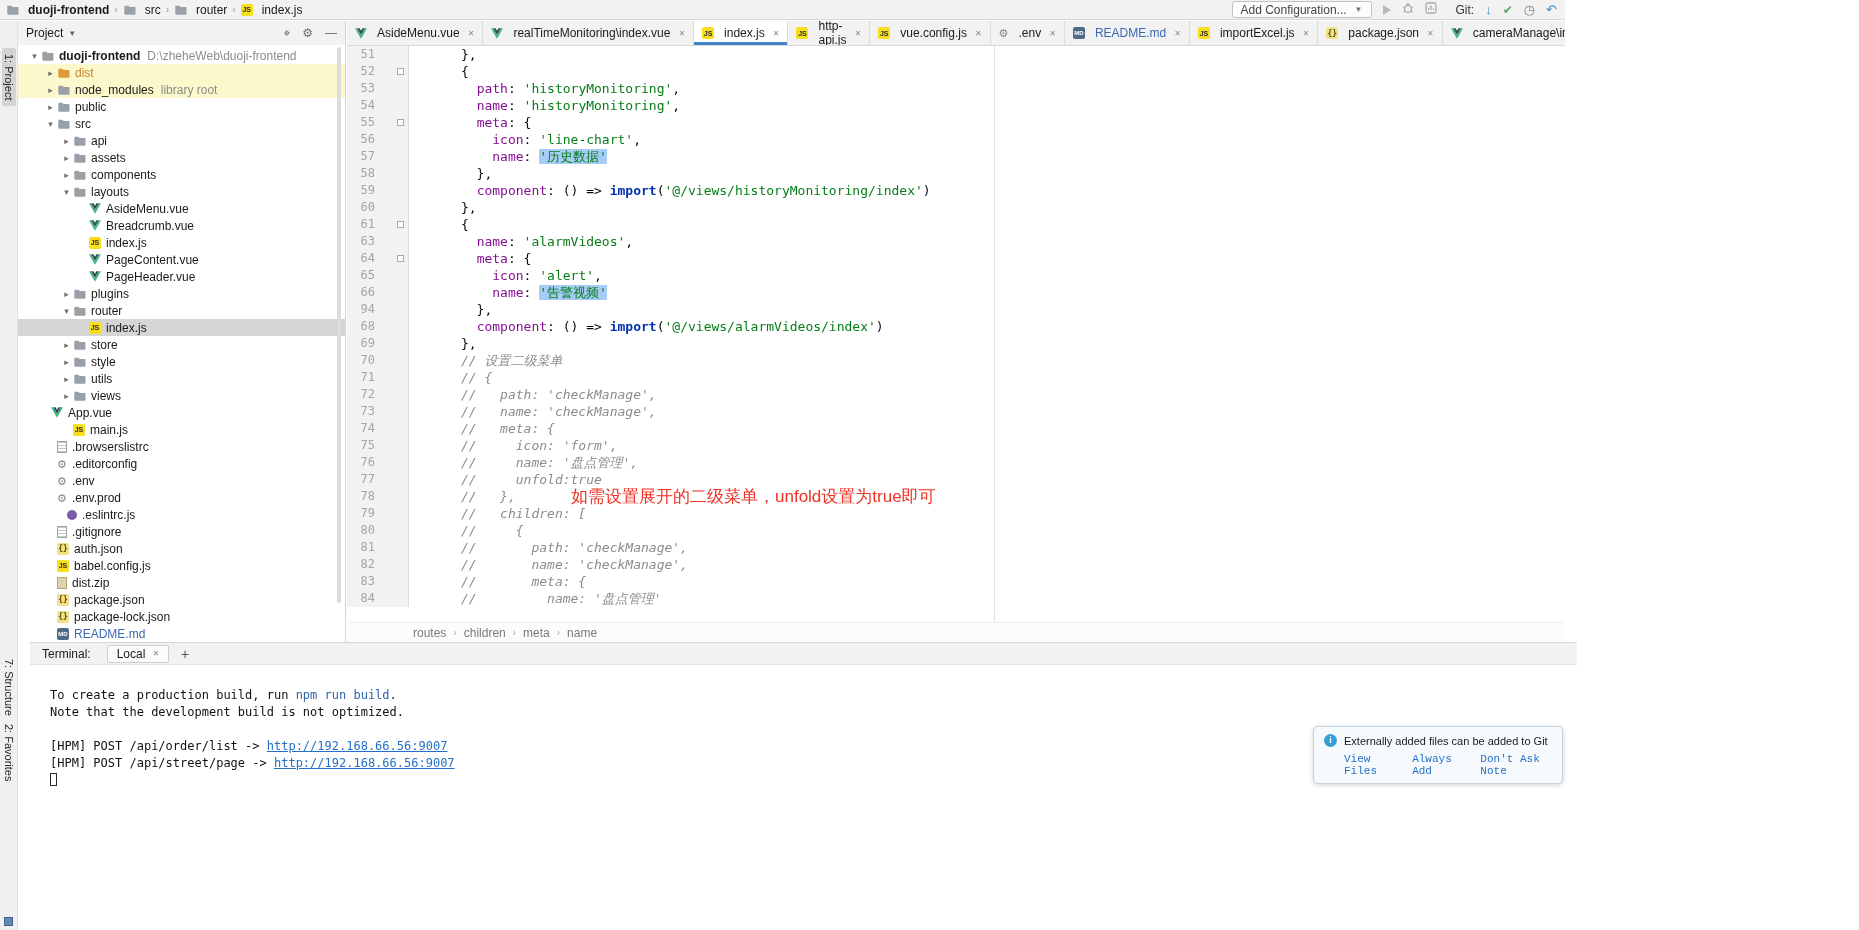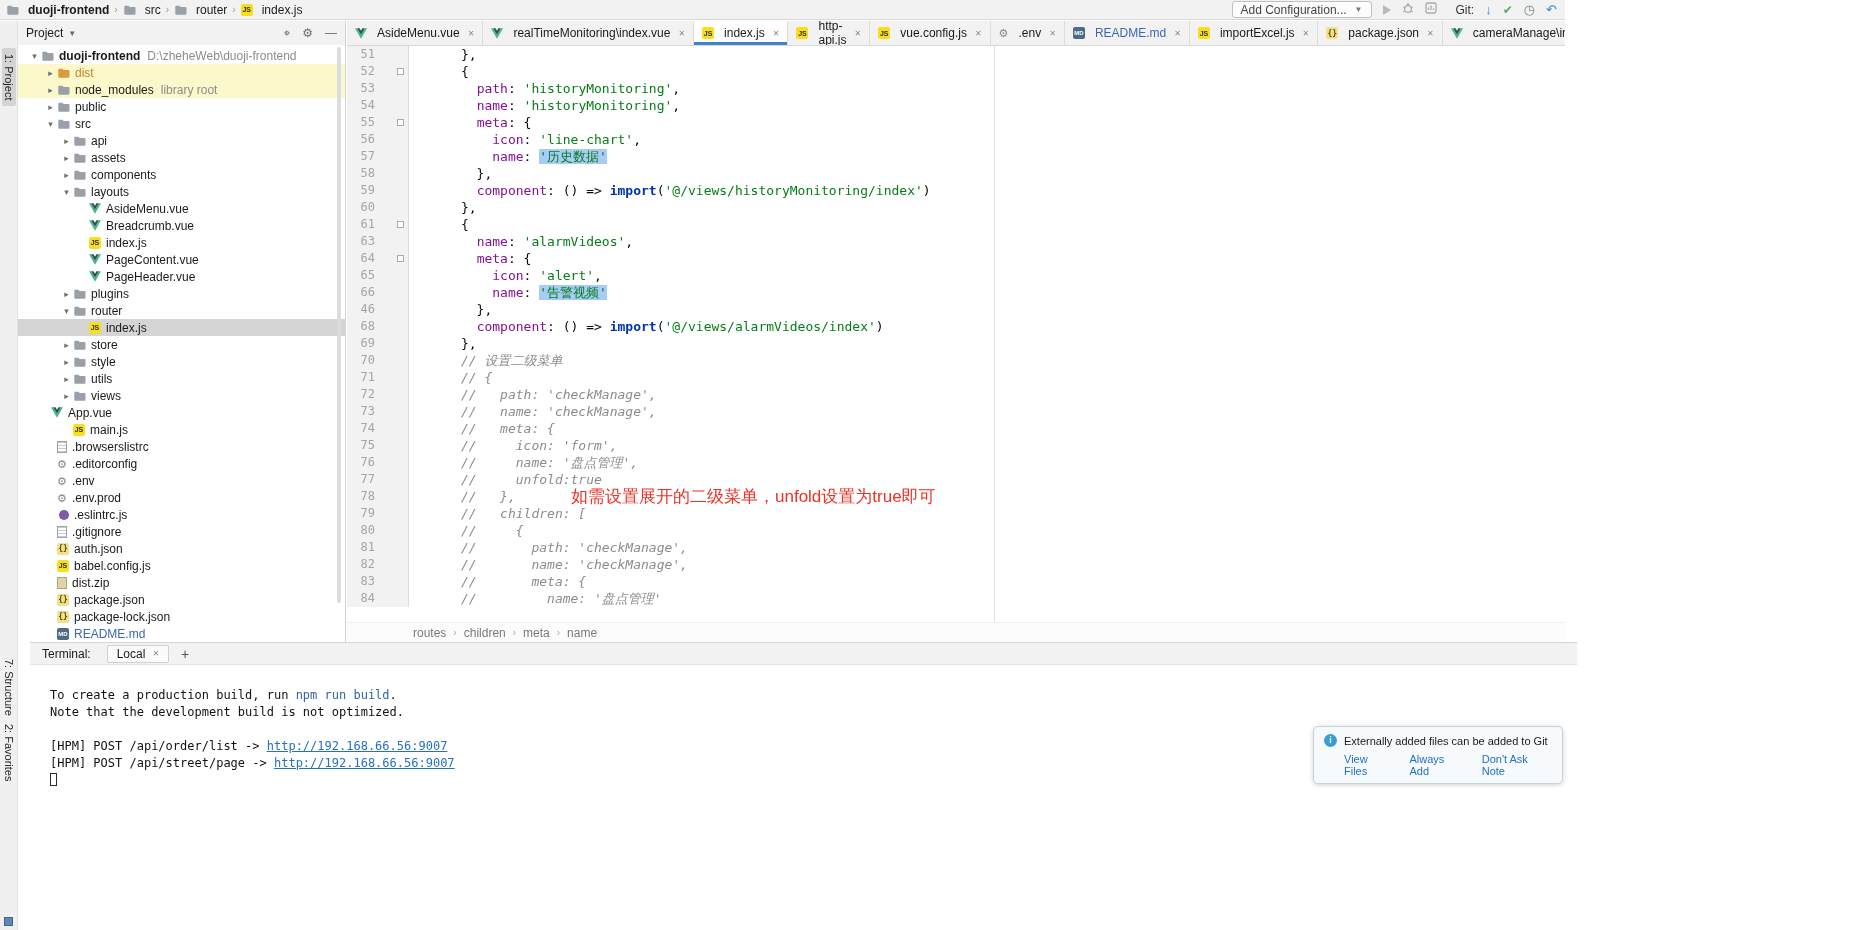--- a/index.html
+++ b/index.html
@@ -103,21 +103,21 @@
   .cursor { display:inline-block; width:7px; height:13px; border:1px solid #2B2B2B; vertical-align:-2px; }
 
   
   .notification { position:absolute; right:2px; top:726px; width:250px; background:#F7FAFC; border:1px solid #C3D2DD;
                   border-radius:5px; box-shadow:0 1px 5px rgba(0,0,0,0.18); padding:7px 10px 6px 10px; font-size:11px; }
   .n-row1 { display:flex; align-items:center; gap:7px; }
   .n-info { width:13px; height:13px; flex:none; border-radius:50%; background:#389FD6; color:#FFF;
             font:bold 9px/13px "Liberation Sans",sans-serif; text-align:center; }
   .n-msg { color:#1a1a1a; white-space:nowrap; }
   .n-actions { display:flex; gap:17px; margin:6px 0 0 20px; }
-  .nlink { color:#2470C8; cursor:default; }
+  .nlink { color:#2470C8; cursor:default;font-family:Liberation Mono, monospace; }
 </style>
 </head>
 <body>
 
 <div class="window">
 
   <div class="navbar">
     <div class="crumbs" id="nav-crumbs">
         <span class="crumb">
           <span class="ic">
@@ -411,21 +411,21 @@
         <div class="trow" style="padding-left: 26px;">
           <span class="chev"></span>
           <span class="ic fi-gear">⚙</span>
           <span class="lbl  ">.env</span>
         </div>
         <div class="trow" style="padding-left: 26px;">
           <span class="chev"></span>
           <span class="ic fi-gear">⚙</span>
           <span class="lbl  ">.env.prod</span>
         </div>
-        <div class="trow" style="padding-left: 28px;">
+        <div class="trow" style="padding-left: 36px;">
           <span class="chev"></span>
           <span class="ic fi-eslint"></span>
           <span class="lbl  ">.eslintrc.js</span>
         </div>
         <div class="trow" style="padding-left: 26px;">
           <span class="chev"></span>
           <span class="ic fi-file"></span>
           <span class="lbl  ">.gitignore</span>
         </div>
         <div class="trow" style="padding-left: 26px;">
@@ -609,21 +609,21 @@
             <span class="num">65</span>
             <span class="foldc"></span>
             <span class="lt"><span class="pl">          </span><span class="prop">icon</span><span class="pl">: </span><span class="str">'alert'</span><span class="pl">,</span></span>
           </div>
           <div class="cl">
             <span class="num">66</span>
             <span class="foldc"></span>
             <span class="lt"><span class="pl">          </span><span class="prop">name</span><span class="pl">: </span><span class="strhl">'告警视频'</span></span>
           </div>
           <div class="cl">
-            <span class="num">46</span>
+            <span class="num">94</span>
             <span class="foldc"></span>
             <span class="lt"><span class="pl">        },</span></span>
           </div>
           <div class="cl">
             <span class="num">68</span>
             <span class="foldc"></span>
             <span class="lt"><span class="pl">        </span><span class="prop">component</span><span class="pl">: () =&gt; </span><span class="kw">import</span><span class="pl">(</span><span class="str">'@/views/alarmVideos/index'</span><span class="pl">)</span></span>
           </div>
           <div class="cl">
             <span class="num">69</span>

